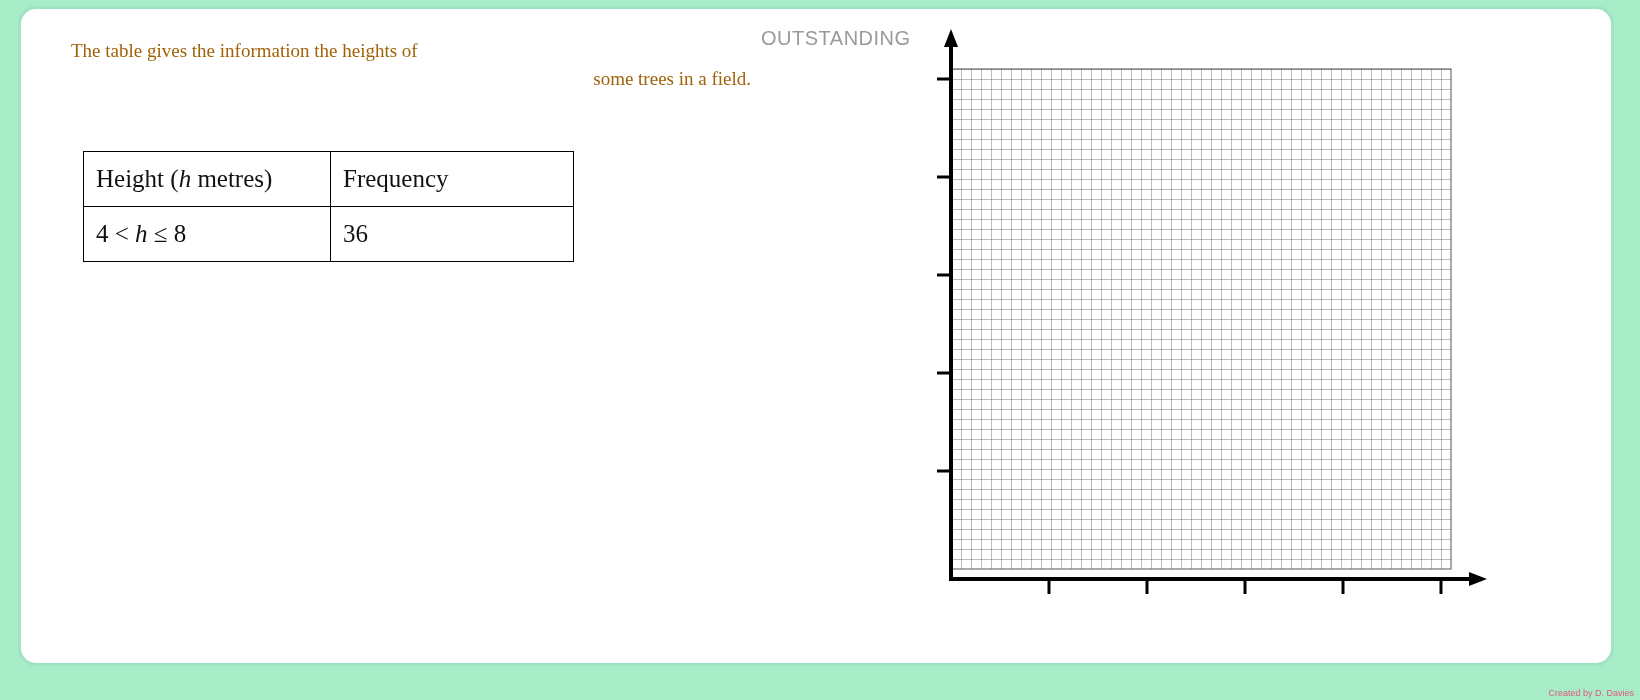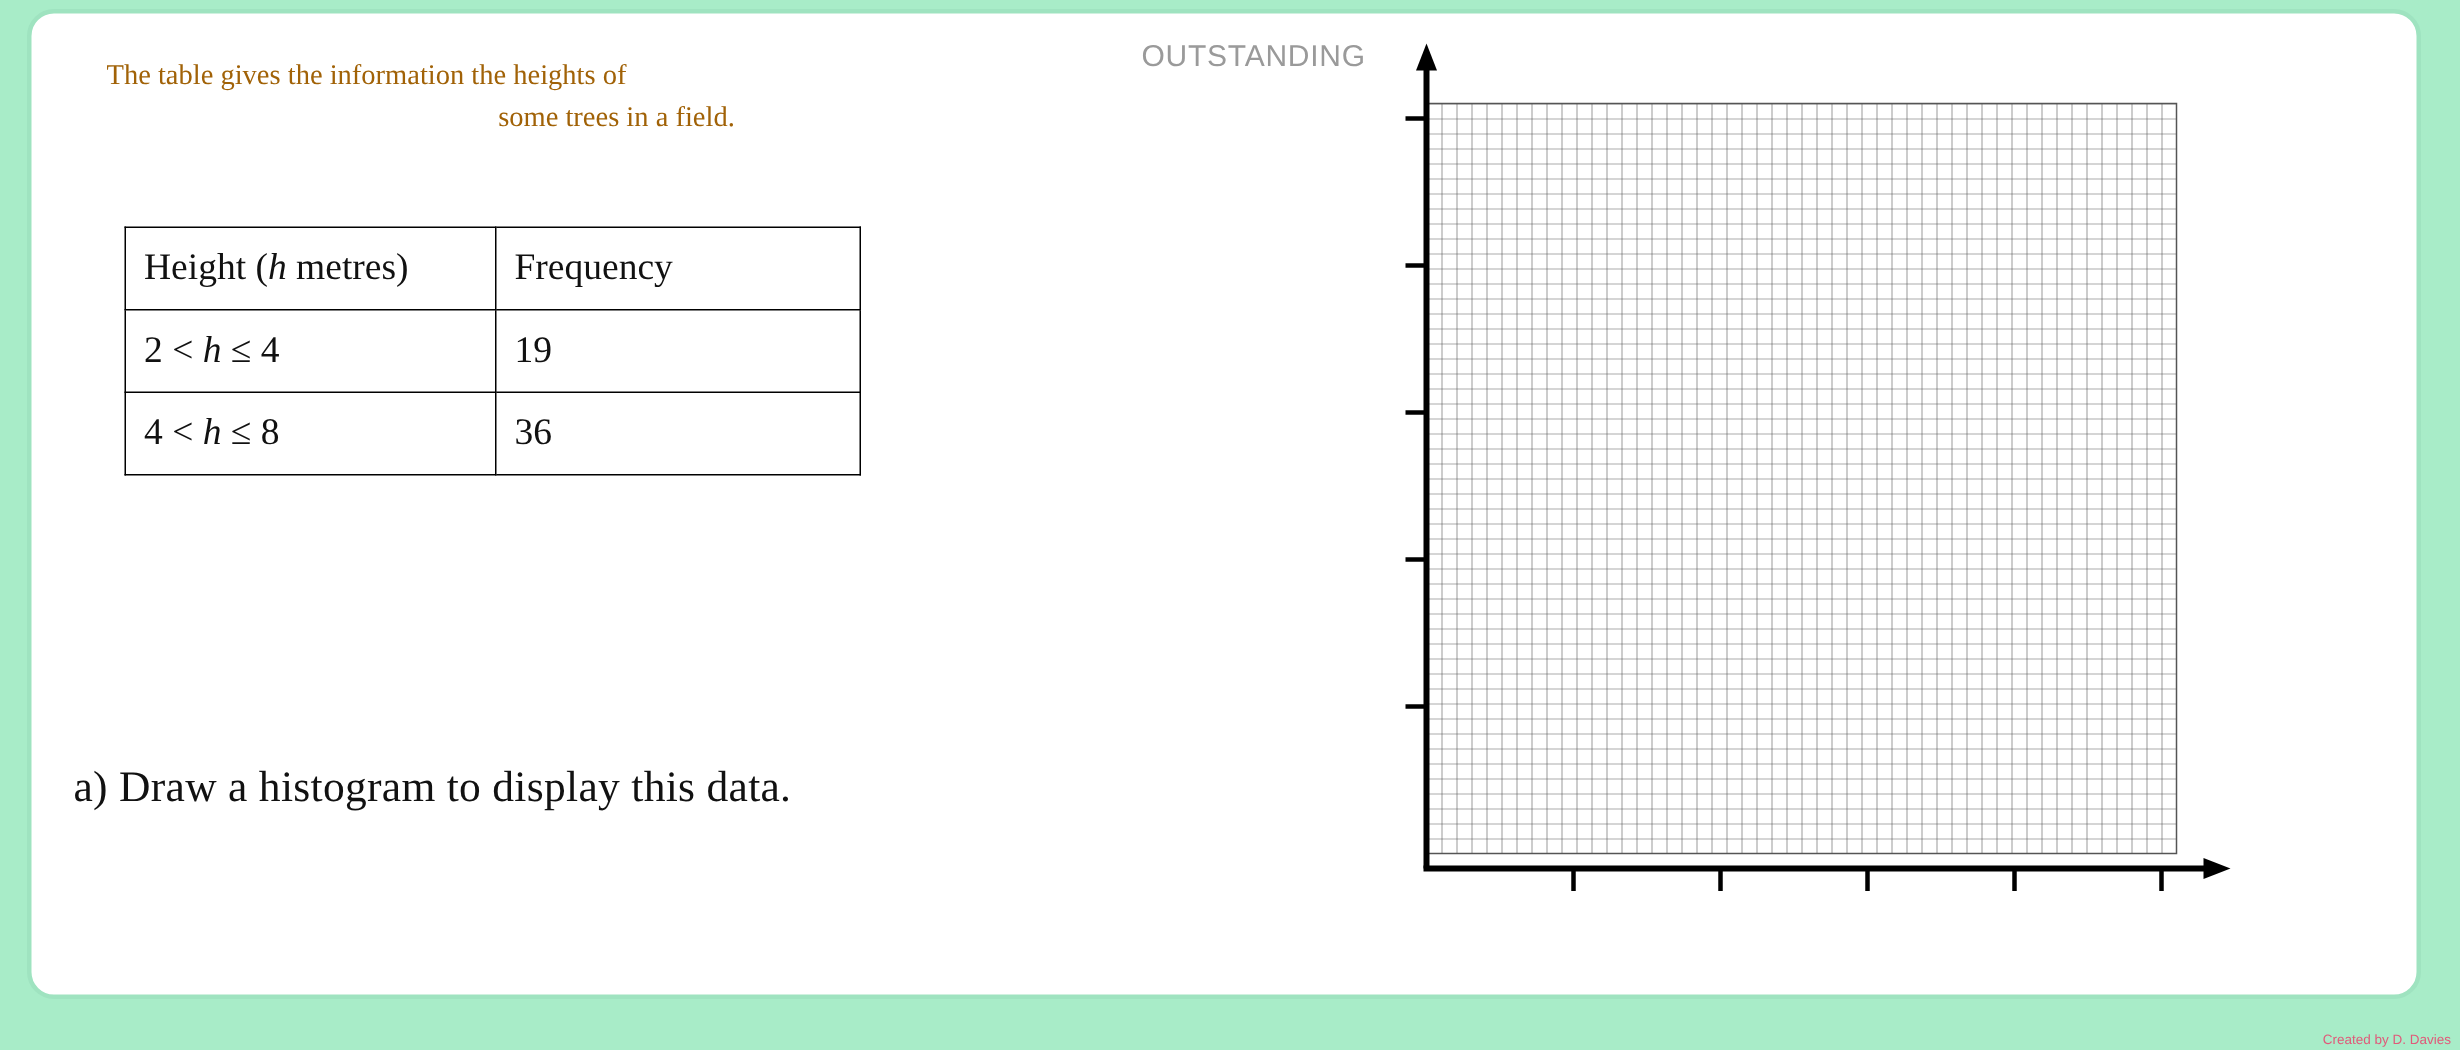--- a/index.html
+++ b/index.html
@@ -37,21 +37,21 @@
     position: absolute;
     left: 28px;
     top: 28px;
     width: 680px;
     font-size: 19px;
     line-height: 1.45;
     color: #a16207;
     text-align: justify;
     margin-left: 22px;
   }
-  #question-text .line2 { display: block; text-align: center; }
+  #question-text .line2 { display: block; text-align: right; }
 
   
   table.data-table {
     position: absolute;
     left: 62px;
     top: 142px;
     border-collapse: collapse;
     font-size: 25px;
     color: #111;
   }
@@ -110,39 +110,32 @@
   <table class="data-table">
     <tbody>
       <tr class="header">
         <td class="col-a">
           <span>Height (</span><span class="ital">h</span><span> metres)</span>
         </td>
         <td class="col-b">Frequency</td>
       </tr>
 
 
-      <tr>
-        <td class="col-a">
-          <span>2 &lt; </span><span class="ital">h</span><span> ≤ 4</span>
-        </td>
-        <td class="col-b">19</td>
-      </tr>
 
       <tr>
         <td class="col-a">
           <span>4 &lt; </span><span class="ital">h</span><span> ≤ 8</span>
         </td>
         <td class="col-b">36</td>
       </tr>
 
 
     </tbody>
   </table>
 
-  <div id="part-a">a) Draw a histogram to display this data.</div>
 
   <div id="graph">
     <svg width="600" height="600" viewBox="0 0 600 600">
       <defs>
         <pattern id="minorGrid" width="10" height="10" patternUnits="userSpaceOnUse">
           <path d="M 10 0 L 0 0 0 10" fill="none" stroke="#555555" stroke-width="0.8"></path>
         </pattern>
       </defs>
 
       <rect x="40" y="50" width="500" height="500" fill="url(#minorGrid)" stroke="#555555" stroke-width="1"></rect>

